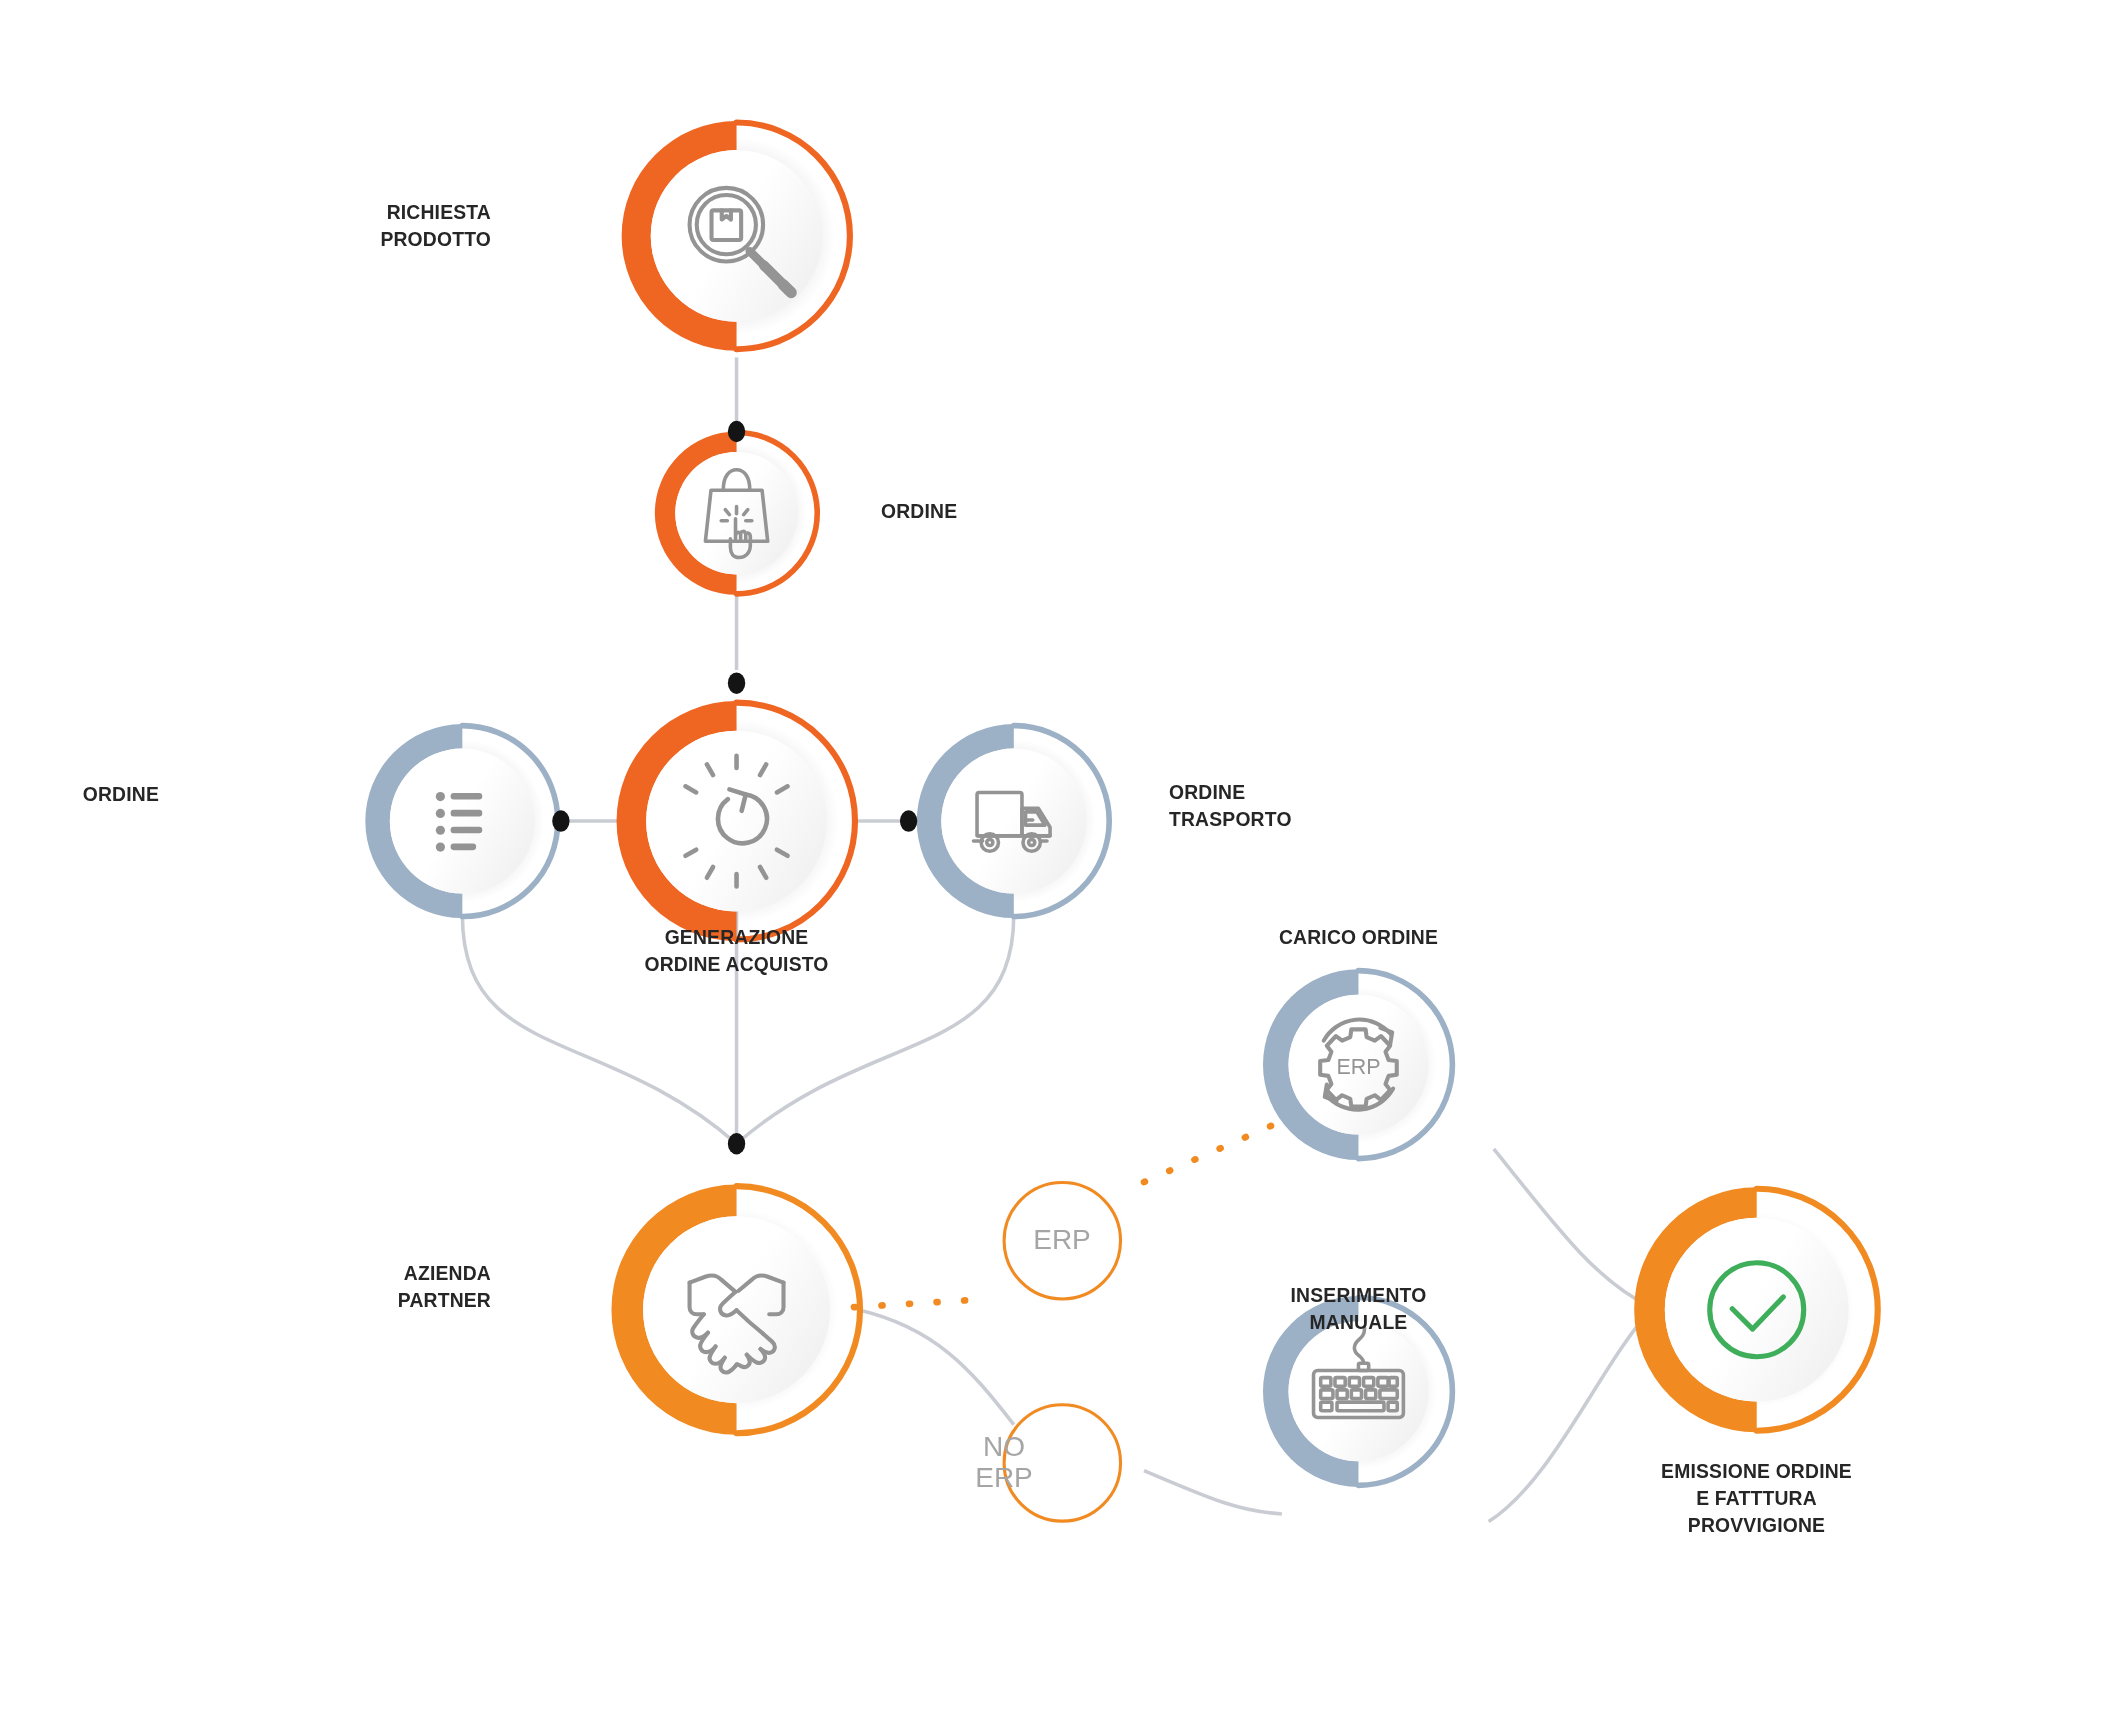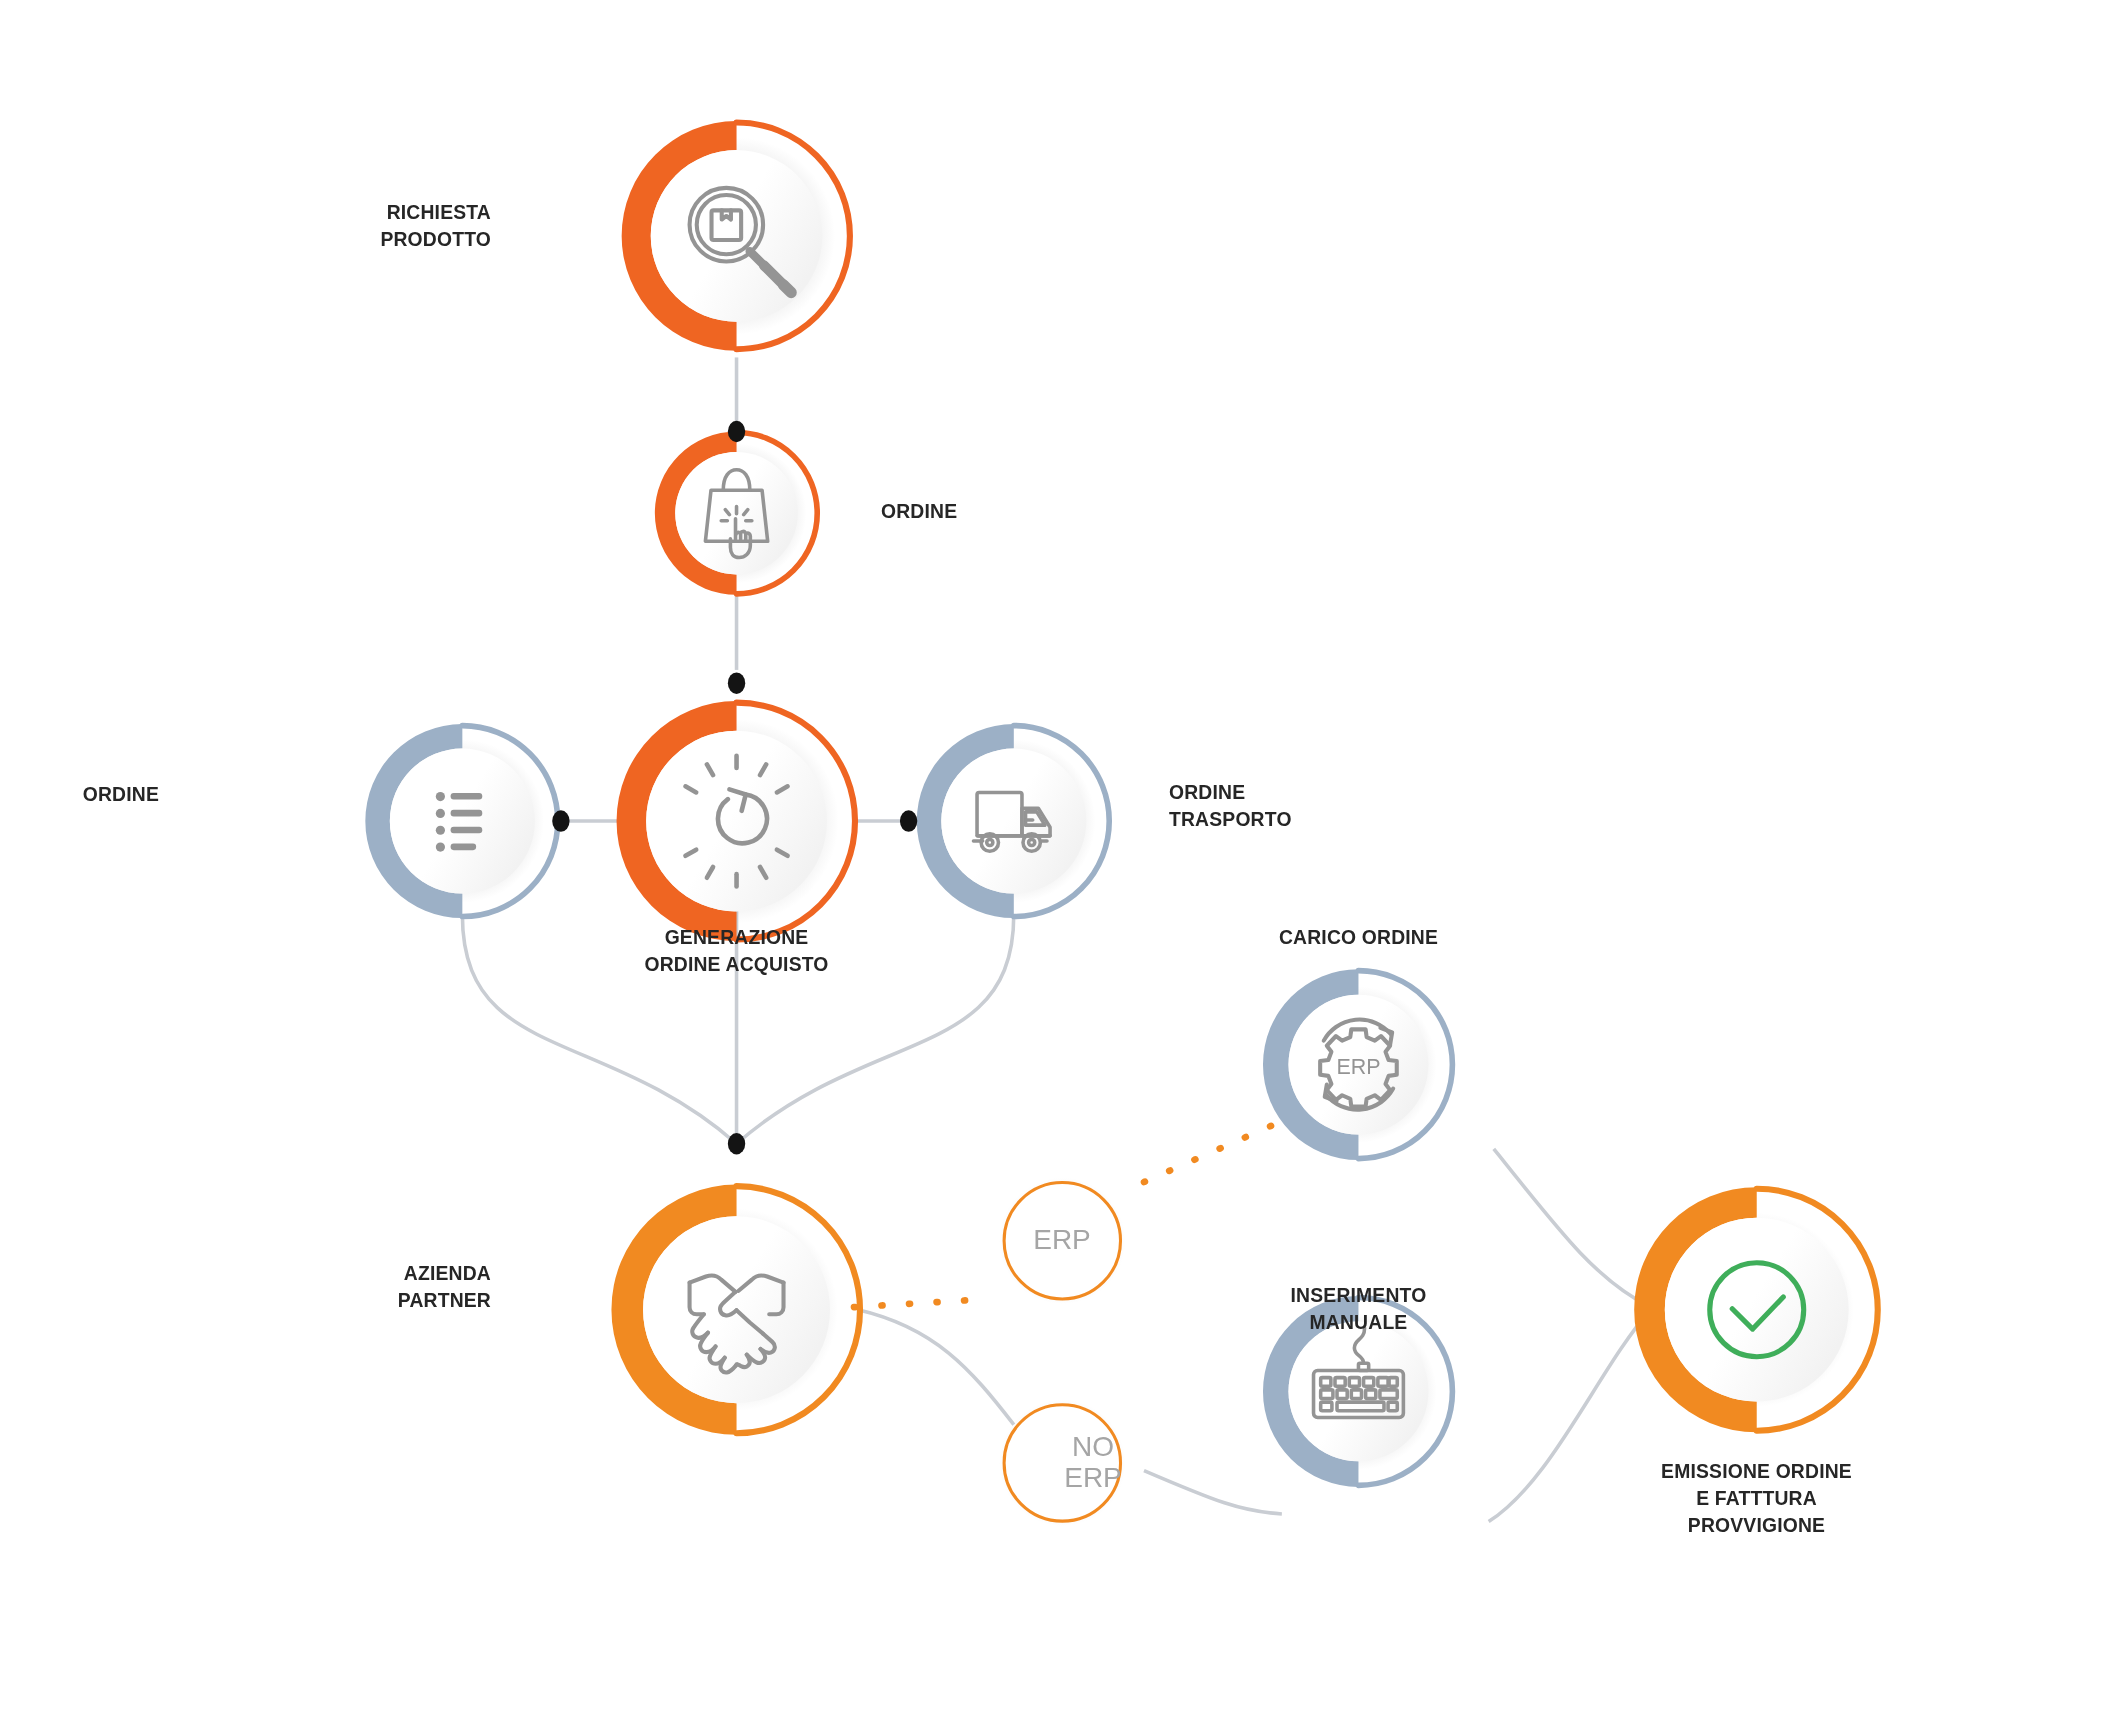--- a/index.html
+++ b/index.html
@@ -293,18 +293,18 @@
 
     <div class="lbl center" style="left:1144px;top:1282px;width:429px;">INSERIMENTO
 MANUALE</div>
 
     <div class="lbl center" style="left:1542px;top:1458px;width:429px;">EMISSIONE ORDINE
 E FATTTURA
 PROVVIGIONE</div>
 
     <div class="bubble-txt" style="left:970px;top:1224px;width:184px;">ERP</div>
 
-    <div class="bubble-txt" style="left:1001px;top:1431px;width:184px;">NO
+    <div class="bubble-txt" style="left:912px;top:1431px;width:184px;">NO
 ERP</div>
 
   </div>
 </div>
 
 
 </body></html>

